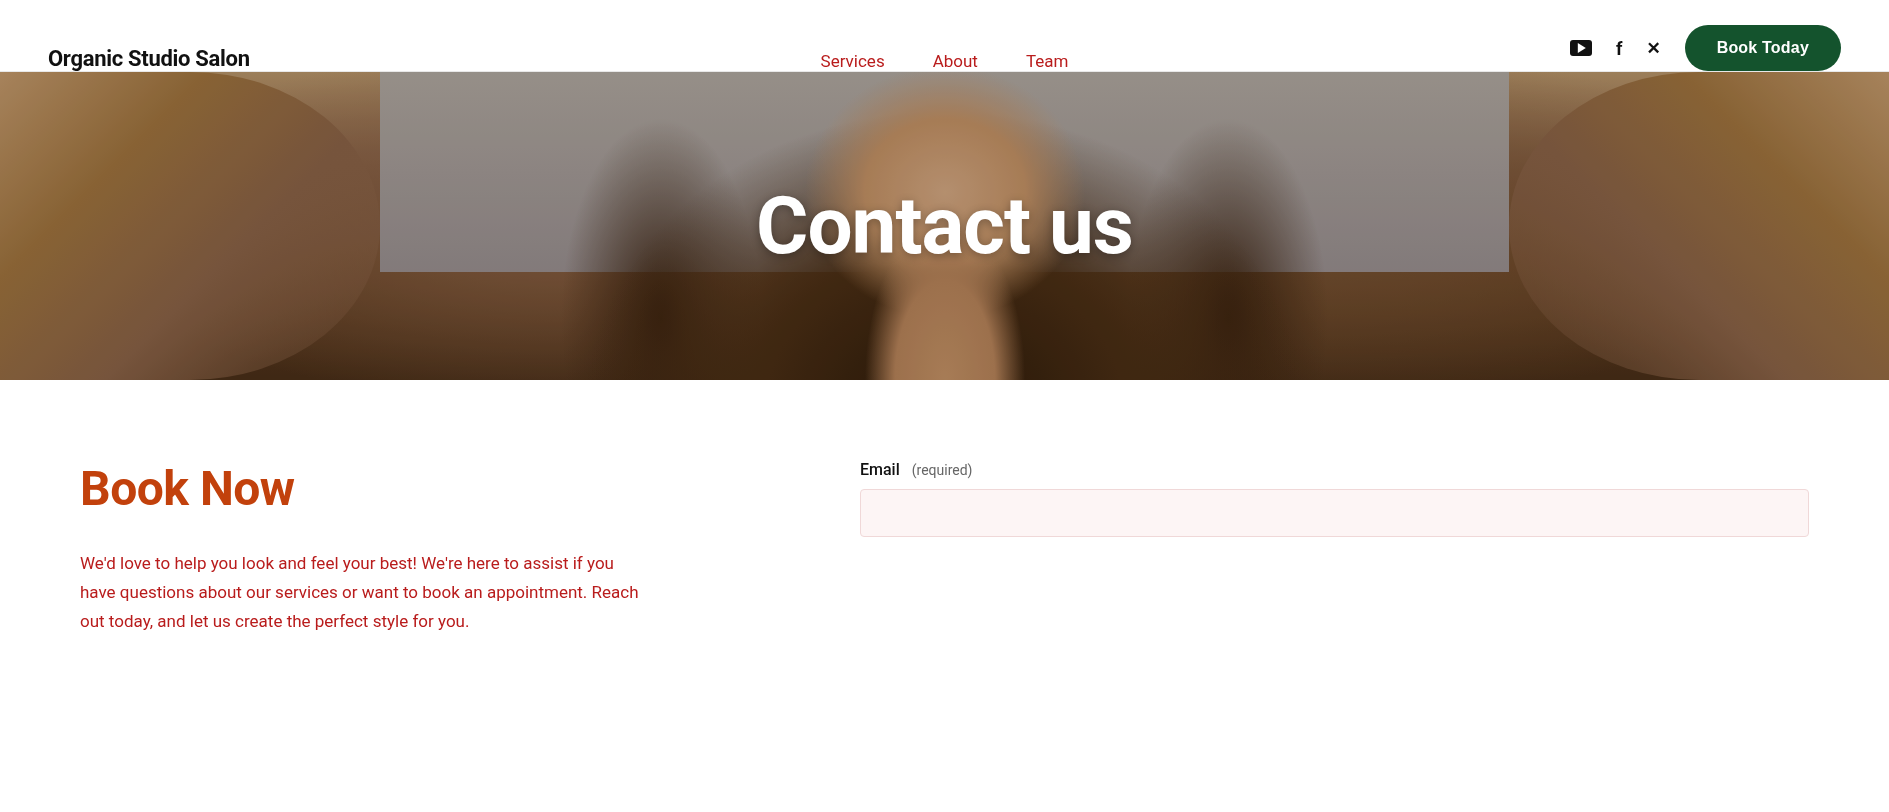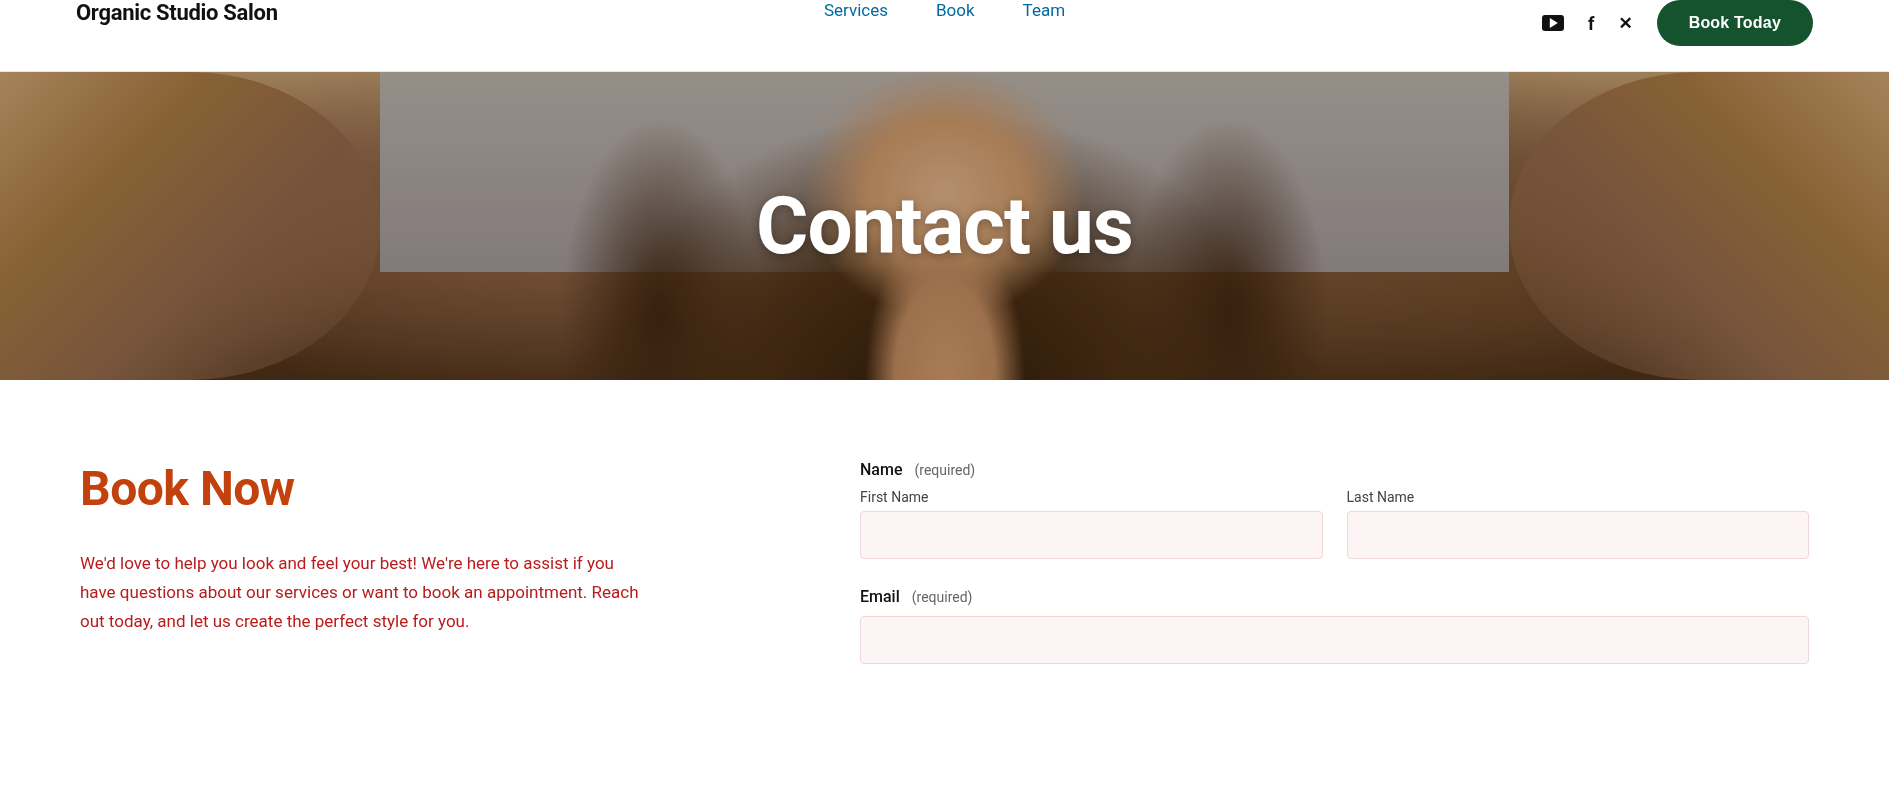--- a/index.html
+++ b/index.html
@@ -11,23 +11,23 @@
     body {
       font-family: -apple-system, BlinkMacSystemFont, 'Segoe UI', Roboto, sans-serif;
       background: #fff;
       width: 1889px;
       min-height: 812px;
     }
 
     
     .navbar {
       display: flex;
-      align-items: flex-start;
+      align-items: flex-end;
       justify-content: space-between;
-      padding: 0 76px;
+      padding: 0 48px;
       height: 72px;
       background: #fff;
       border-bottom: 1px solid #e8e8e8;
       position: relative;
       z-index: 10;
     }
 
     .navbar-logo {
       font-size: 22px;
       font-weight: 700;
@@ -39,21 +39,21 @@
       display: flex;
       align-items: center;
       gap: 48px;
       position: absolute;
       left: 50%;
       transform: translateX(-50%);
     }
 
     .navbar-nav a {
       text-decoration: none;
-      color: #0369a1;
+      color: #b91c1c;
       font-size: 17px;
       font-weight: 400;
     }
 
     .navbar-right {
       display: flex;
       align-items: center;
       gap: 24px;
     }
 
@@ -300,21 +300,21 @@
     }
   </style>
 </head>
 <body>
 
 <nav class="navbar">
   <div class="navbar-logo">Organic Studio Salon</div>
 
   <div class="navbar-nav">
     <a href="#services">Services</a>
-    <a href="#about">Book</a>
+    <a href="#about">About</a>
     <a href="#team">Team</a>
   </div>
 
   <div class="navbar-right">
     <span class="yt-icon"></span>
     <span class="fb-icon">f</span>
     <span class="x-icon">✕</span>
     <button class="btn-book">Book Today</button>
   </div>
 </nav>
@@ -333,36 +333,20 @@
 <section class="content-section">
 
   <div class="content-left">
     <h2>Book Now</h2>
     <p>We'd love to help you look and feel your best! We're here to assist if you have questions about our services or want to book an appointment. Reach out today, and let us create the perfect style for you.</p>
   </div>
 
   <div class="content-right">
     <div class="form-section">
 
-      <div class="form-group">
-        <label class="form-label">
-          <span>Name</span>
-          <span class="form-label-required">(required)</span>
-        </label>
-        <div class="form-row">
-          <div class="form-col">
-            <div class="form-sublabel">First Name</div>
-            <input class="form-input" type="text" style="">
-          </div>
-          <div class="form-col">
-            <div class="form-sublabel">Last Name</div>
-            <input class="form-input" type="text" style="">
-          </div>
-        </div>
-      </div>
 
       <div class="form-group">
         <label class="form-label">
           <span>Email</span>
           <span class="form-label-required">(required)</span>
         </label>
         <input class="form-input" type="email" style="">
       </div>
 
     </div>

